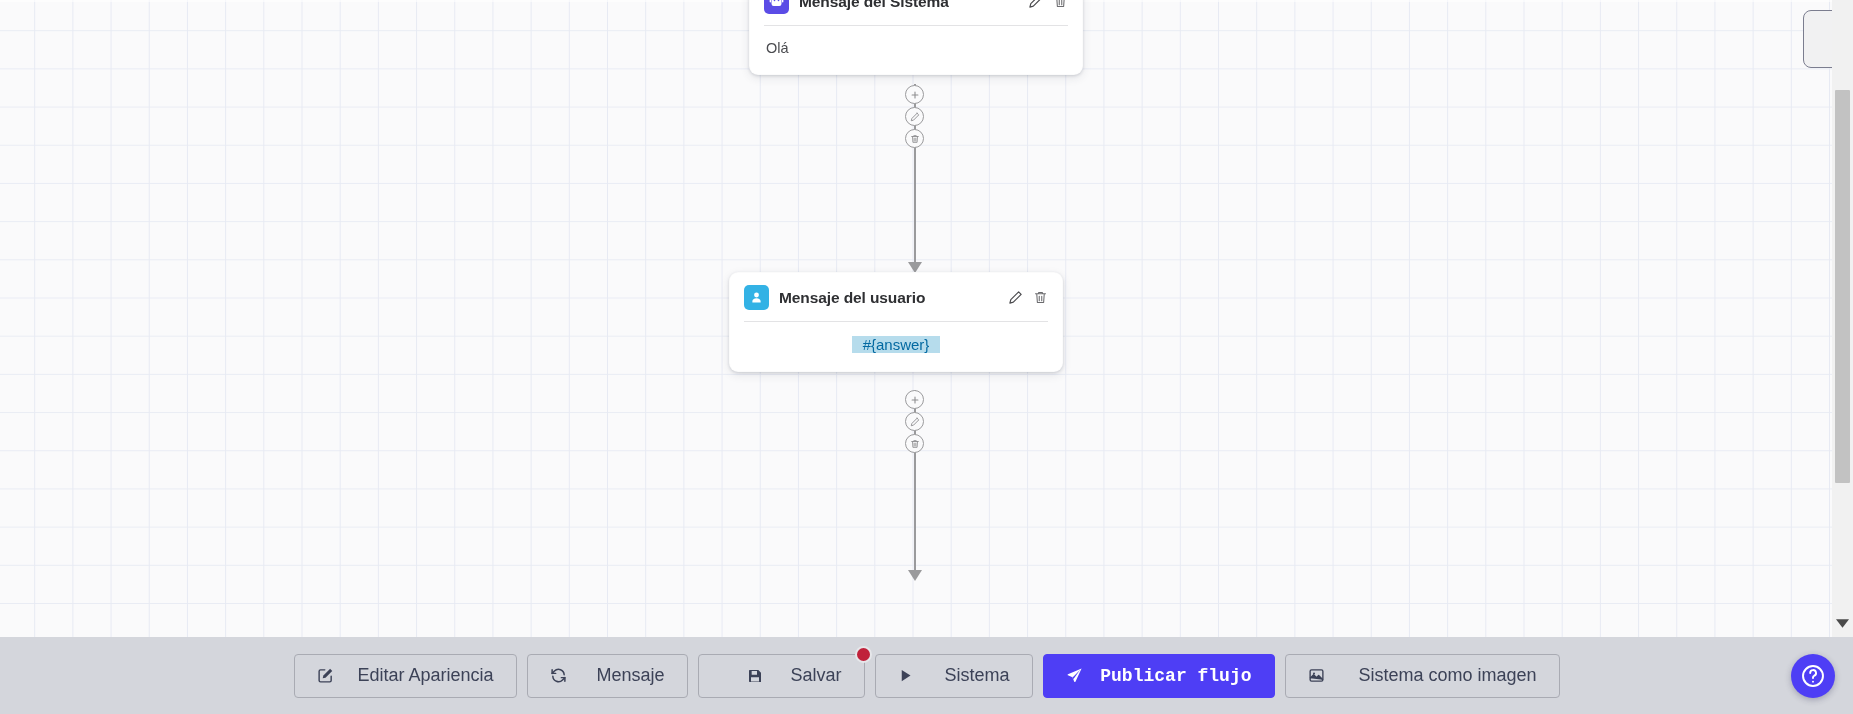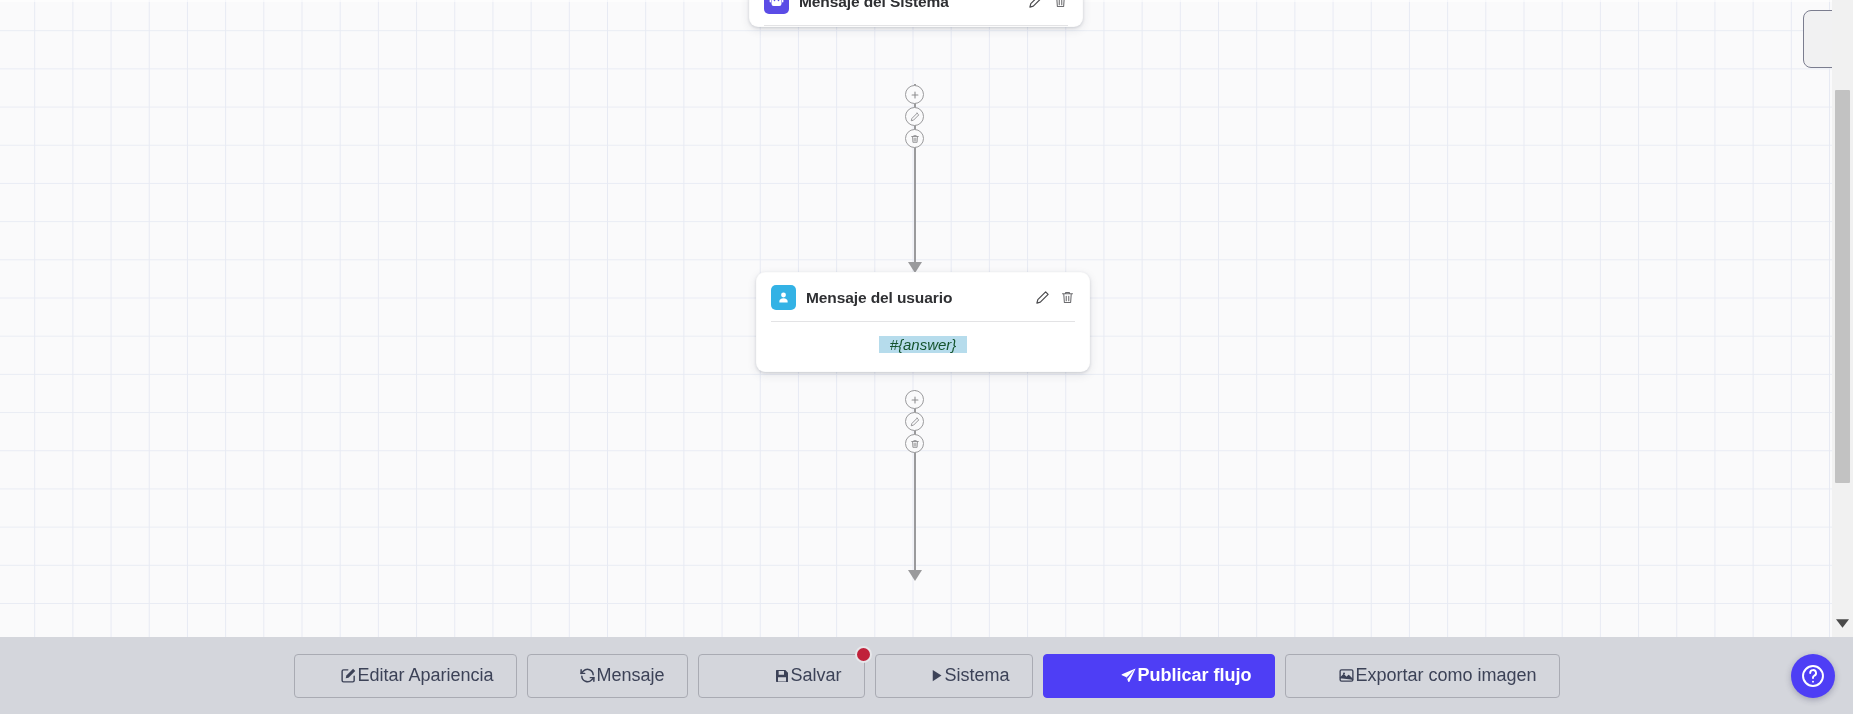--- a/index.html
+++ b/index.html
@@ -77,22 +77,21 @@
   }
   .node-body {
     padding: 14px 16px 18px 16px;
     font-size: 14.5px;
     color: #4b4c50;
     min-height: 32px;
   }
   .node-body.center { text-align: center; }
   .var-token {
     background: #b6dcec;
-    color: #14532d;
-    font-style: italic;
+    color: #0369a1;
     font-size: 15px;
     padding: 0 11px;
   }
 
   
   .conn {
     position: absolute;
     z-index: 4;
   }
   .conn-line {
@@ -180,33 +179,34 @@
   .tbtn {
     position: relative;
     height: 44px;
     min-width: 130px;
     padding: 0 22px;
     background: #d4d6dc;
     border: 1px solid #a9abb3;
     border-radius: 4px;
     display: flex;
     align-items: center;
-    justify-content: flex-end;
+    justify-content: space-between;
     font-size: 18px;
     color: #3c4257;
     cursor: pointer;
     white-space: nowrap;
   }
   .tbtn .tb-ico { display: flex; align-items: center; }
   .tbtn .tb-ico svg { display: block; }
   .tbtn.primary {
     background: #4e3ef5;
     border-color: #4e3ef5;
     color: #ffffff;
     font-weight: bold;
+    font-family: Liberation Mono, monospace;
   }
   .tbtn.w-editar { width: 223px; }
   .tbtn.w-recargar { width: 161px; }
   .tbtn.w-salvar { width: 167px; padding-left: 48px; }
   .tbtn.w-prueba { width: 158px; }
   .tbtn.w-publicar { width: 232px; }
   .tbtn.w-exportar { width: 275px; }
 
   .badge-dot {
     position: absolute;
@@ -256,20 +256,21 @@
         </span>
         <span class="hdr-icon">
           <svg width="15" height="15" viewBox="0 0 24 24" fill="none" stroke="#6b6b6e" stroke-width="1.7" stroke-linecap="round" stroke-linejoin="round">
             <path d="M4 6h16M9 6V4h6v2M6 6l1 14h10l1-14"></path>
             <path d="M10 10v7M14 10v7"></path>
           </svg>
         </span>
       </div>
     </div>
     <div class="node-divider"></div>
+    <div class="node-body">Olá</div>
   </div>
 
   <div class="conn" style="left:914px; top:84px; height:186px;">
     <div class="conn-line" style="height:184px;"></div>
     <div class="conn-arrow" style="left:-6px; top:178px;"></div>
   </div>
   <div class="conn-btns" style="left:905px; top:85px;">
     <div class="conn-btn">
       <svg width="10" height="10" viewBox="0 0 24 24" fill="none" stroke="#8d8d90" stroke-width="2.6" stroke-linecap="round">
         <path d="M12 5v14M5 12h14"></path>
@@ -281,21 +282,21 @@
       </svg>
     </div>
     <div class="conn-btn">
       <svg width="10" height="10" viewBox="0 0 24 24" fill="none" stroke="#8d8d90" stroke-width="2.1" stroke-linecap="round" stroke-linejoin="round">
         <path d="M4 6h16M9 6V4h6v2M6 6l1 14h10l1-14"></path>
         <path d="M10 10v7M14 10v7"></path>
       </svg>
     </div>
   </div>
 
-  <div class="node" style="left:756px; top:272px;">
+  <div class="node" style="left:729px; top:272px;">
     <div class="node-head">
       <div class="node-avatar" style="background:#33b2e5;">
         <svg width="15" height="15" viewBox="0 0 24 24" fill="#ffffff">
           <circle cx="12" cy="8" r="3.9"></circle>
           <path d="M12 13.2c-4 0-6.6 2.2-6.6 4.6V20h13.2v-2.2c0-2.4-2.6-4.6-6.6-4.6z"></path>
         </svg>
       </div>
       <div class="node-title">Mensaje del usuario</div>
       <div class="node-head-actions">
         <span class="hdr-icon">
@@ -405,21 +406,21 @@
   </button>
 
   <button class="tbtn w-exportar">
     <span class="tb-ico">
       <svg width="17" height="17" viewBox="0 0 24 24" fill="none" stroke="#3c4257" stroke-width="1.9">
         <rect x="3" y="4" width="18" height="16" rx="2"></rect>
         <path d="M3 16l5-5 4 4 3-3 6 6" fill="#3c4257" stroke="#3c4257" stroke-linejoin="round"></path>
         <circle cx="8.5" cy="9" r="1.4" fill="#3c4257" stroke="none"></circle>
       </svg>
     </span>
-    <span>Exportar como imagen</span>
+    <span>Sistema como imagen</span>
   </button>
 
 </div>
 
 <div id="help-fab">
   <svg width="26" height="26" viewBox="0 0 24 24" fill="none" stroke="#ffffff" stroke-width="1.8" stroke-linecap="round" stroke-linejoin="round">
     <circle cx="12" cy="12" r="9.2"></circle>
     <path d="M9.4 9.2a2.7 2.7 0 1 1 3.6 2.6c-.7.3-1 .9-1 1.7v.3"></path>
     <circle cx="12" cy="17.2" r="0.9" fill="#ffffff" stroke="none"></circle>
   </svg>

